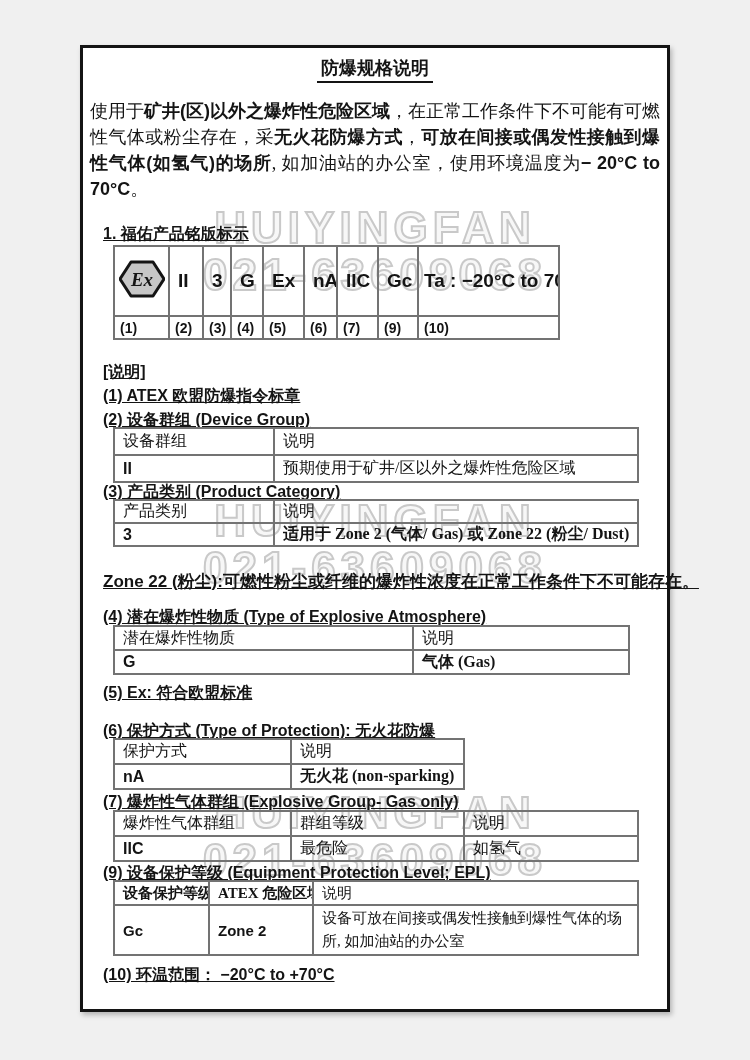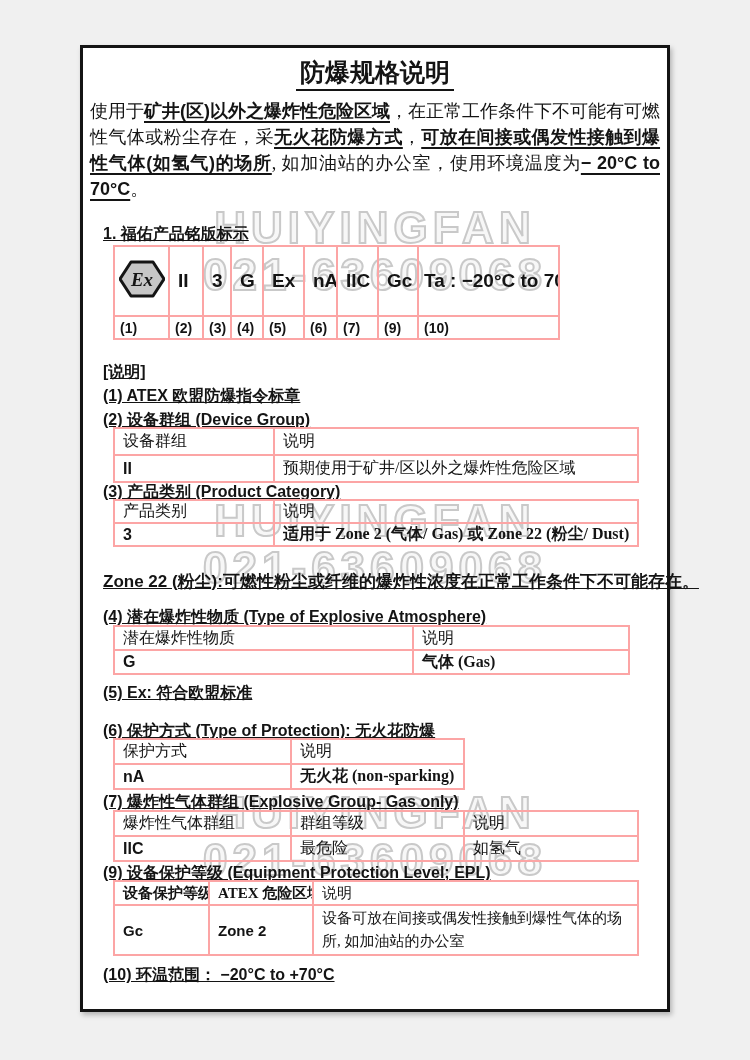--- a/index.html
+++ b/index.html
@@ -18,43 +18,43 @@
     position:absolute;left:0;right:0;z-index:0;text-align:center;
     font-family:"Liberation Sans",sans-serif;font-weight:700;
     font-size:44px;line-height:47px;letter-spacing:5px;
     color:rgba(210,210,210,.18);
     -webkit-text-stroke:2px #c9c9c9;
     user-select:none;pointer-events:none;white-space:nowrap;
   }
   .wm1{top:156px}.wm2{top:449px}.wm3{top:741px}
   
   .ly{position:absolute;z-index:1;}
-  #title{top:8px;left:0;width:100%;text-align:center;font-size:25px;font-weight:700;}
+  #title{top:8px;left:0;width:100%;text-align:center;font-size:18px;font-weight:700;}
   #title span{border-bottom:2px solid #141414;padding:0 4px 3px;}
   #intro{top:50px;left:7px;width:570px;font-size:18px;line-height:26px;text-align:justify;margin:0;}
   .em{
     font-weight:700;font-family:"Liberation Sans",sans-serif;
-    text-decoration:underline;text-decoration-thickness:2px;text-underline-offset:4px;
+    text-decoration-thickness:2px;text-underline-offset:4px;
   }
   .h{font-family:"Liberation Sans",sans-serif;font-weight:700;font-size:16px;white-space:nowrap;text-decoration:underline;}
   #cap1{top:176px;left:20px;}
   #notes-h{top:314px;left:20px;}
   #note1{top:338px;left:20px;}
   #h2{top:362px;left:20px;}
   #h3{top:434px;left:20px;}
   #zn1{top:498px;left:20px;font-size:17px;}
   #zn2{top:522px;left:20px;font-size:17px;}
   #h4{top:559px;left:20px;}
   #h5{top:635px;left:20px;}
   #h6{top:673px;left:20px;}
   #h7{top:744px;left:20px;}
   #h9{top:815px;left:20px;}
   #h10{top:917px;left:20px;}
   table{border-collapse:collapse;table-layout:fixed;background:transparent;}
-  td{border:2px solid #fca5a5;padding:0 8px;vertical-align:middle;font-size:16px;overflow:hidden;}
+  td{border:2px solid #737373;padding:0 8px;vertical-align:middle;font-size:16px;overflow:hidden;}
   .lat{font-family:"Liberation Sans",sans-serif;font-weight:700;}
   .semi{font-weight:600;white-space:nowrap;margin-top:24px;}
   
   #marktbl{top:197px;left:30px;width:445px;}
   #marktbl .symrow td{height:68px;font-family:"Liberation Sans",sans-serif;font-weight:700;font-size:19px;}
   #marktbl .ta-cell{font-size:15px;white-space:nowrap;padding:0 5px;}
   #marktbl .logo-cell{text-align:center;padding:0;}
   #marktbl .lblrow td{height:21px;font-family:"Liberation Sans",sans-serif;font-weight:700;font-size:14px;padding:0 5px;}
   #t2{top:379px;left:30px;width:524px;}  #t2 td{height:25px;}
   #t3{top:451px;left:30px;width:524px;}  #t3 td{height:21px;border-radius:11px;}

